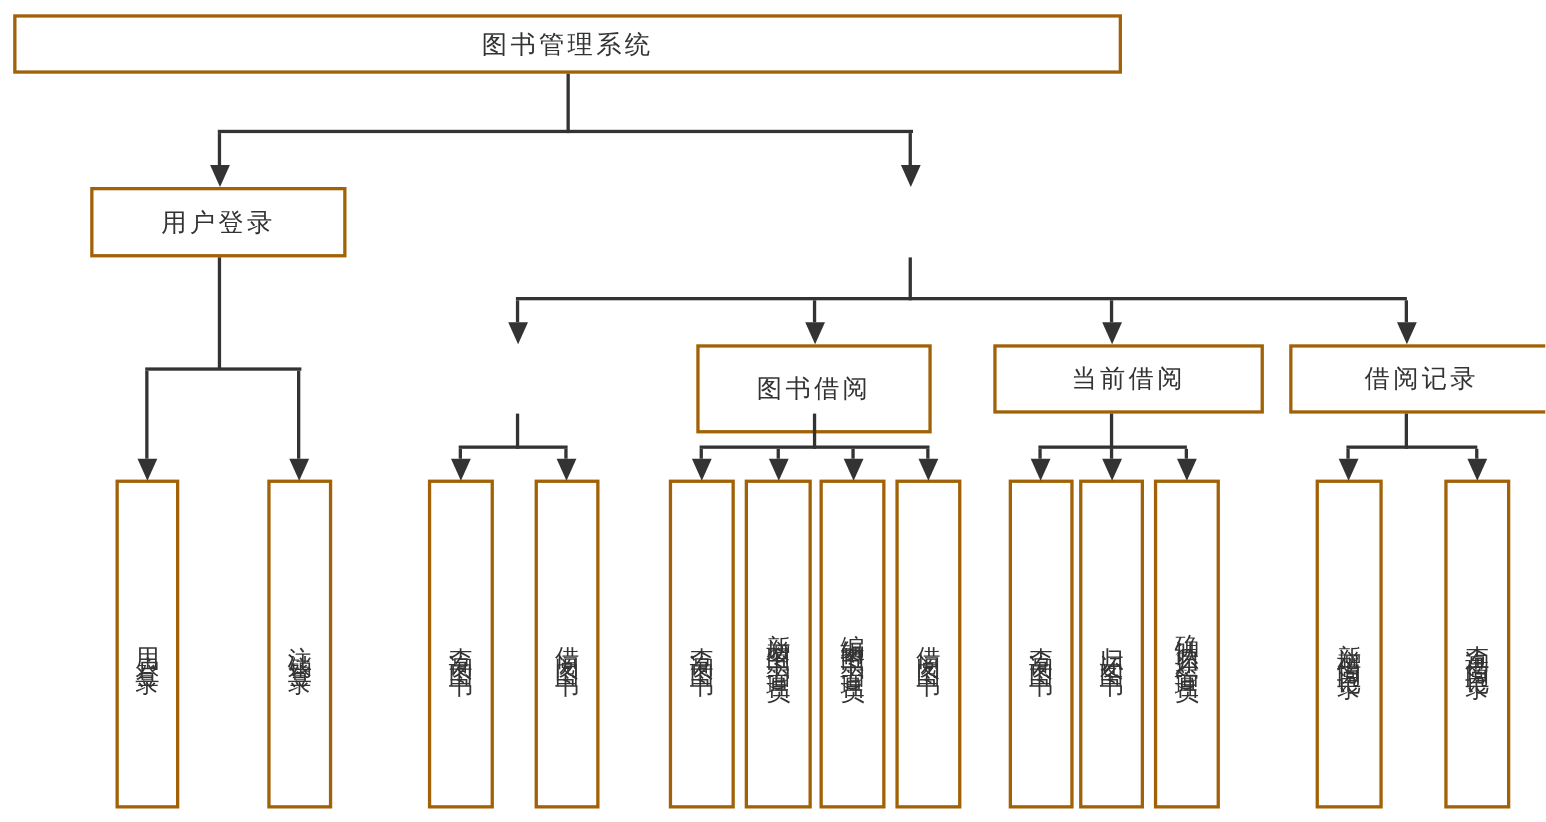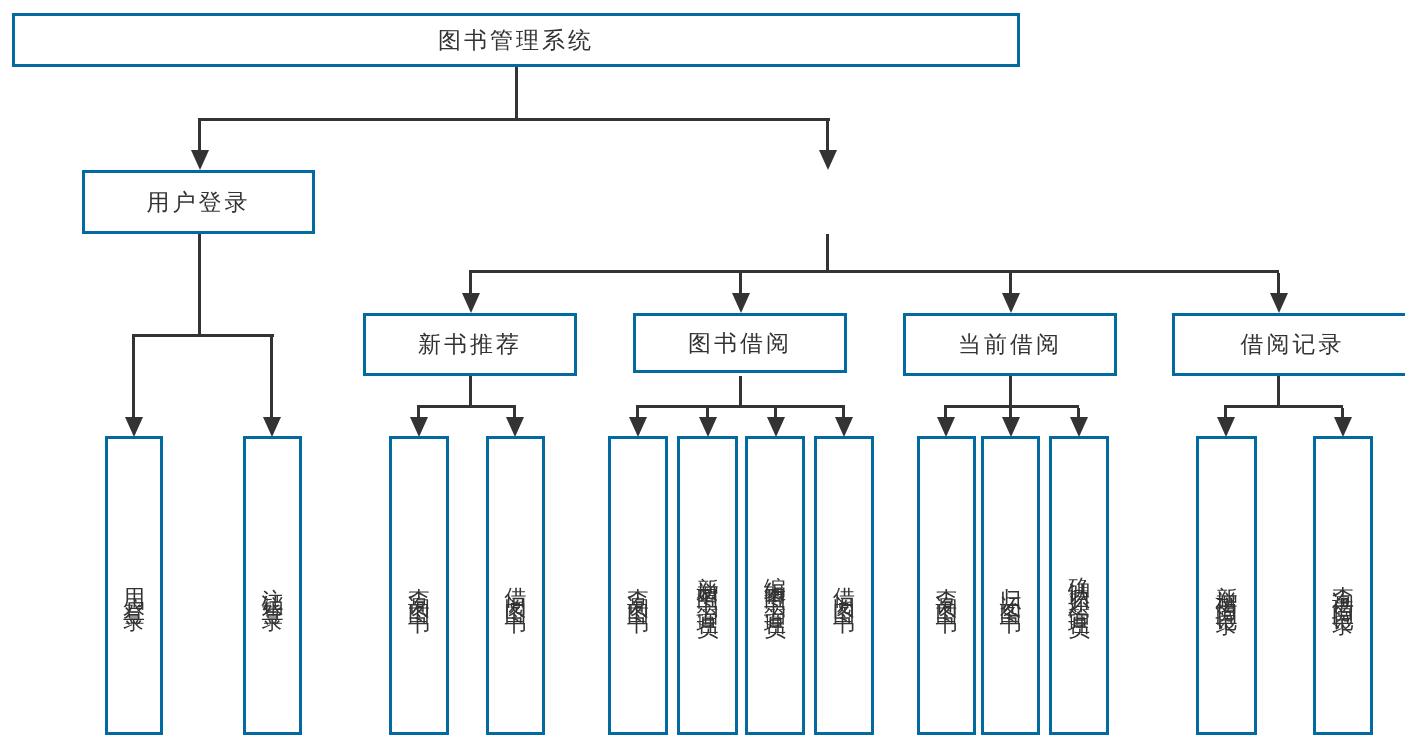--- a/index.html
+++ b/index.html
@@ -7,21 +7,21 @@
     position:relative;
     width:1405px; height:747px;
     background:#ffffff;
     font-family:"Liberation Sans", sans-serif;
     overflow:hidden;
   }
   .node {
     position:absolute;
     box-sizing:border-box;
     background:#ffffff;
-    border:3px solid #0369a1;
+    border:3px solid #a16207;
     display:flex;
     align-items:center;
     justify-content:center;
     color:#333333;
     font-size:23px;
     letter-spacing:3px;
     white-space:nowrap;
   }
   .leaf {
     writing-mode:vertical-rl;
@@ -53,23 +53,22 @@
 </style>
 </head>
 <body>
 
 <div class="canvas">
 
   <div class="node" style="left:12px; top:13px; width:1008px; height:54px;">图书管理系统</div>
 
   <div class="node" style="left:82px; top:170px; width:233px; height:64px;">用户登录</div>
 
-  <div class="node" style="left:363px; top:313px; width:214px; height:63px;">新书推荐</div>
-  <div class="node" style="left:633px; top:313px; width:214px; height:60px;">图书借阅</div>
-  <div class="node" style="left:903px; top:313px; width:214px; height:63px;">当前借阅</div>
+  <div class="node" style="left:633px; top:313px; width:214px; height:81px;">图书借阅</div>
+  <div class="node" style="left:903px; top:313px; width:246px; height:63px;">当前借阅</div>
   <div class="node" style="left:1172px; top:313px; width:241px; height:63px;">借阅记录</div>
 
   <div class="node leaf" style="left:105px; top:436px; width:58px; height:299px;">用户登录</div>
   <div class="node leaf" style="left:243px; top:436px; width:59px; height:299px;">注销登录</div>
 
   <div class="node leaf" style="left:389px; top:436px; width:60px; height:299px;">查询图书</div>
   <div class="node leaf" style="left:486px; top:436px; width:59px; height:299px;">借阅图书</div>
 
   <div class="node leaf" style="left:608px; top:436px; width:60px; height:299px;">查询图书</div>
   <div class="node leaf leaf-long" style="left:677px; top:436px; width:61px; height:299px;">新增图书（管理员）</div>

